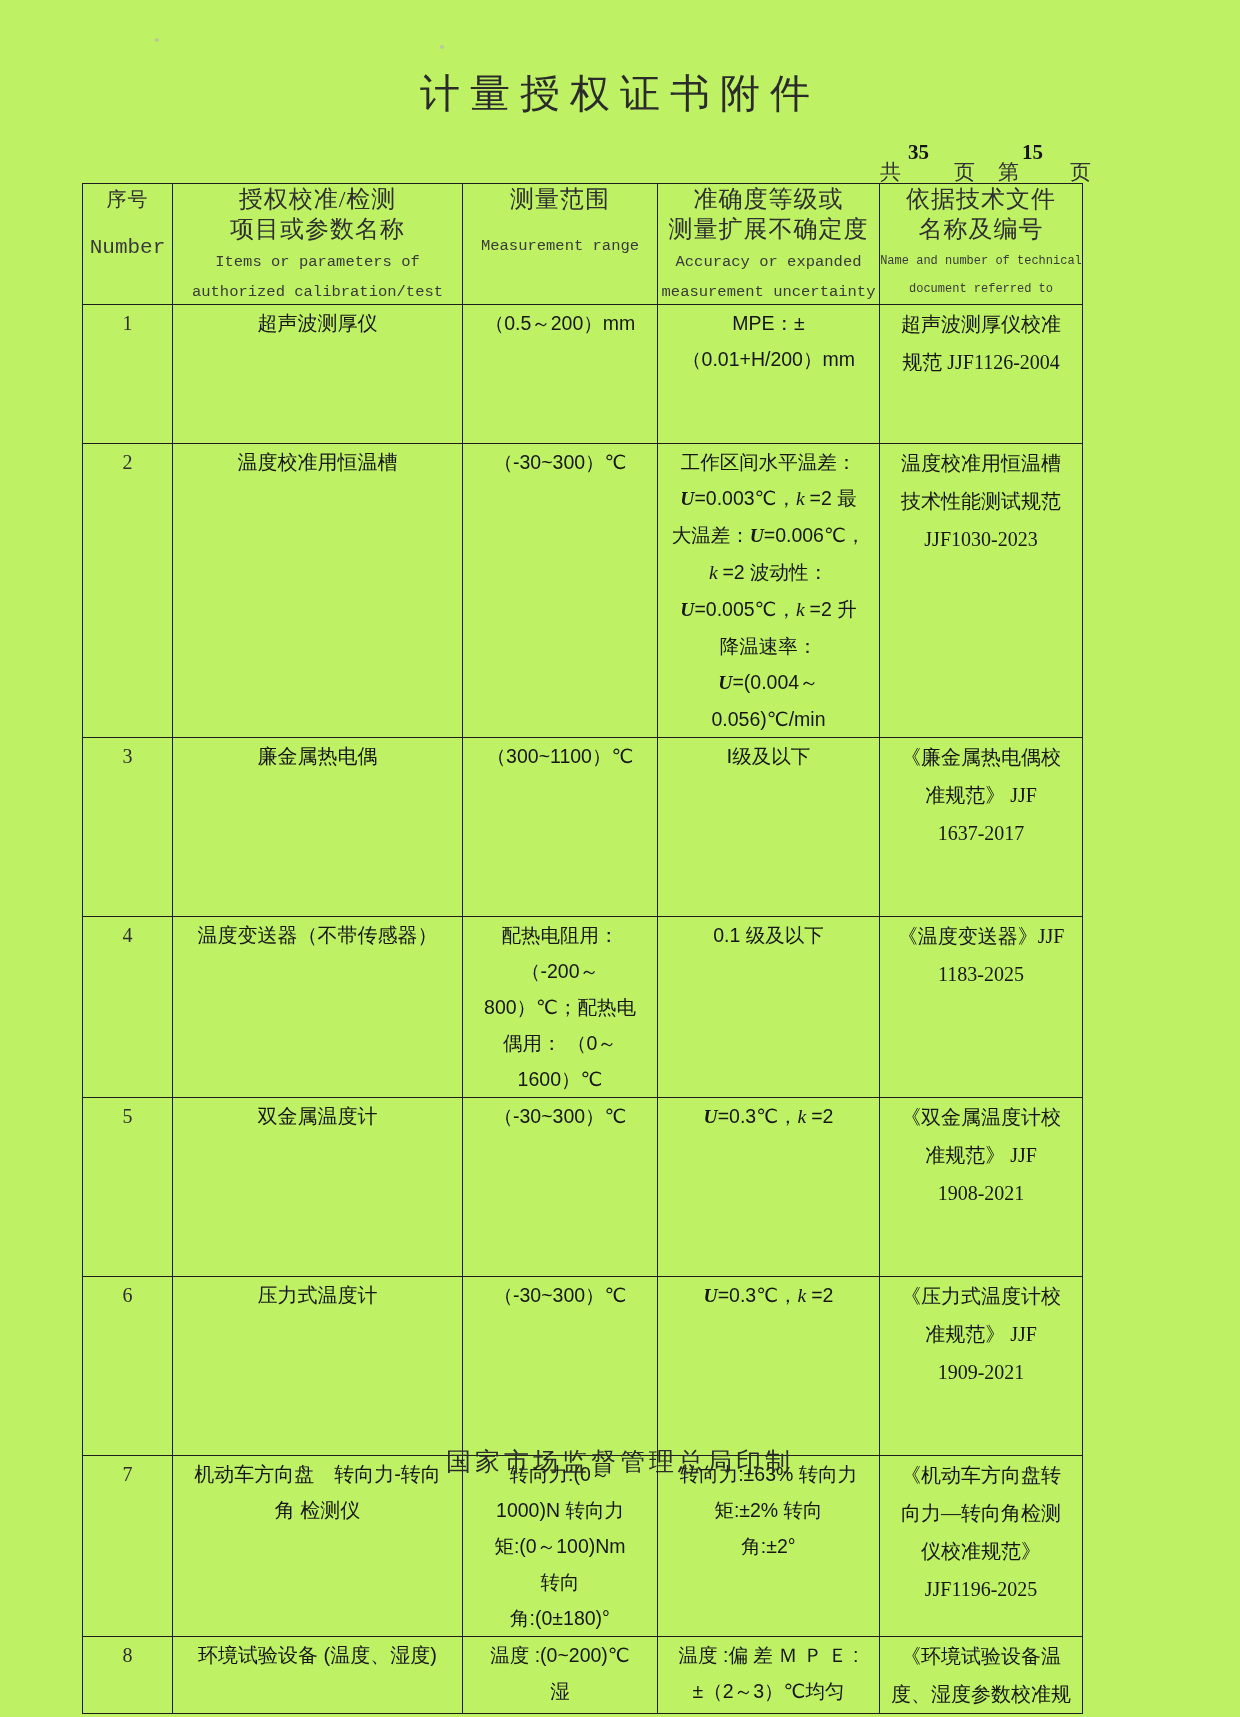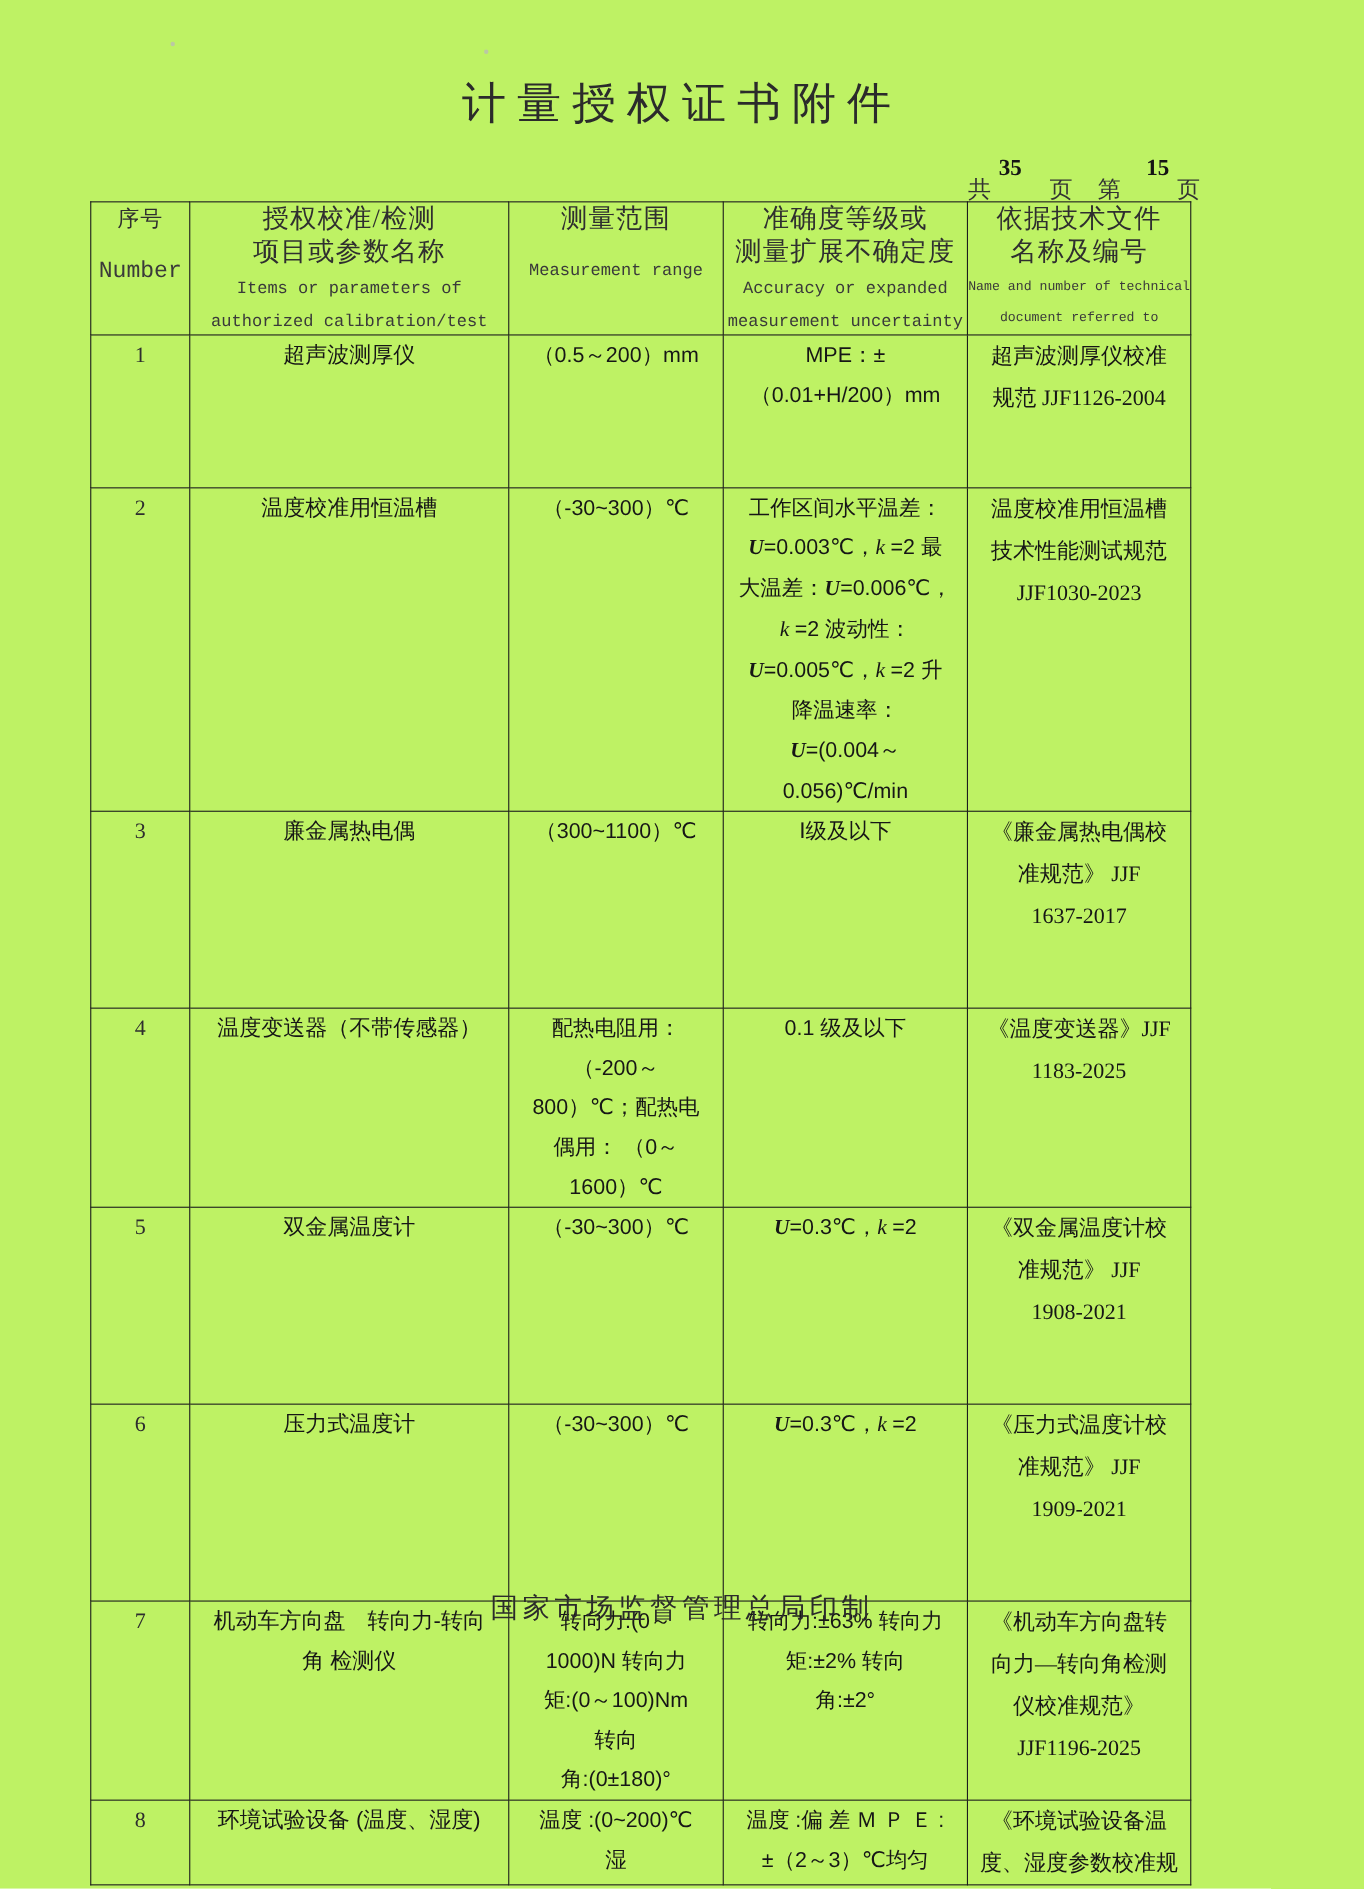--- a/index.html
+++ b/index.html
@@ -62,21 +62,21 @@
     top: 0;
     font-size: 21px;
     font-weight: bold;
     color: #141414;
     margin-top: 10px;
   }
   .pn-gong  { left: 10px; }
   .pn-total { left: 38px; }
   .pn-ye1   { left: 84px; }
   .pn-di    { left: 128px; }
-  .pn-cur   { left: 172px; }
+  .pn-cur   { left: 152px; }
   .pn-ye2   { left: 200px; }
 
   table.main {
     position: absolute;
     top: 183px;
     left: 82px;
     width: 1000px;
     border-collapse: collapse;
     table-layout: fixed;
   }

